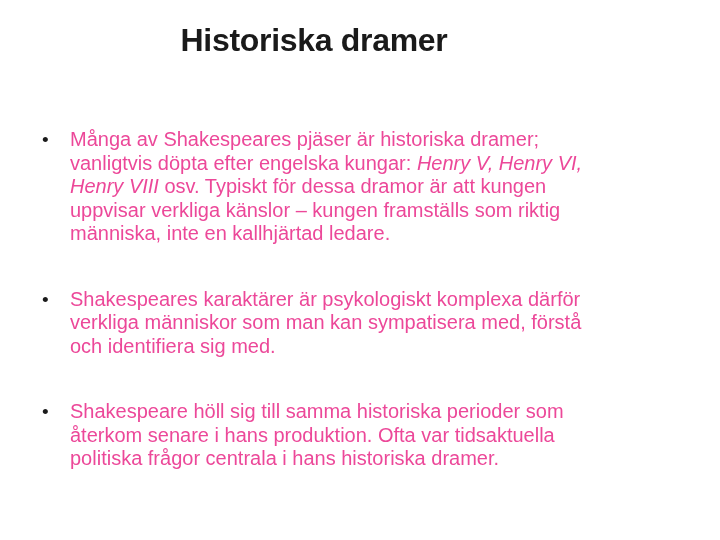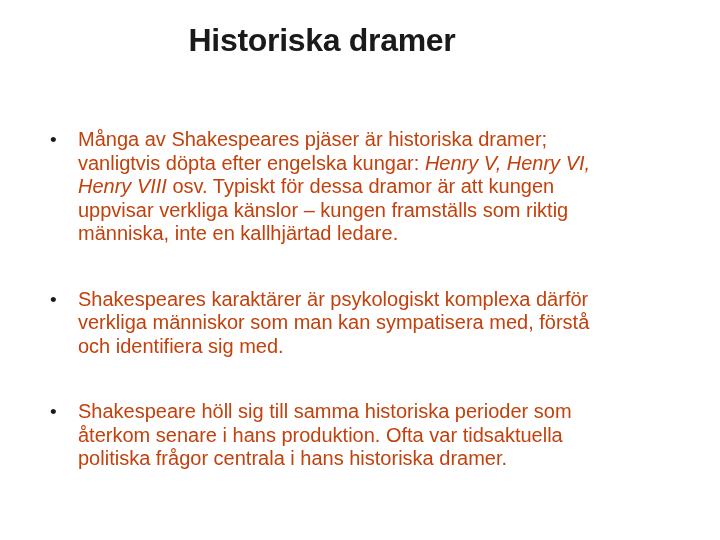--- a/index.html
+++ b/index.html
@@ -4,21 +4,20 @@
 <style>
   html, body { margin: 0; padding: 0; }
   .slide {
     position: relative;
     width: 628px;
     height: 540px;
     background: #ffffff;
     font-family: "Liberation Sans", sans-serif;
     color: #1a1a1a;
     overflow: hidden;
-    margin-left: 8px;
   }
   .title {
     position: absolute;
     top: 22px;
     left: 0;
     width: 100%;
     margin: 0;
     text-align: center;
     font-size: 32px;
     line-height: 37px;
@@ -48,21 +47,21 @@
     flex-shrink: 0;
     font-size: 19px;
     line-height: 23.5px;
     color: #1a1a1a;
   }
   .btext {
     margin: 0;
     width: 535px;
     font-size: 20px;
     line-height: 23.5px;
-    color: #c2410c;
+    color: #ec4899;
   }
   .italic { font-style: italic; }
 </style>
 </head>
 <body>
 
 <div class="slide">
 
   <h1 class="title">Historiska dramer</h1>
 

